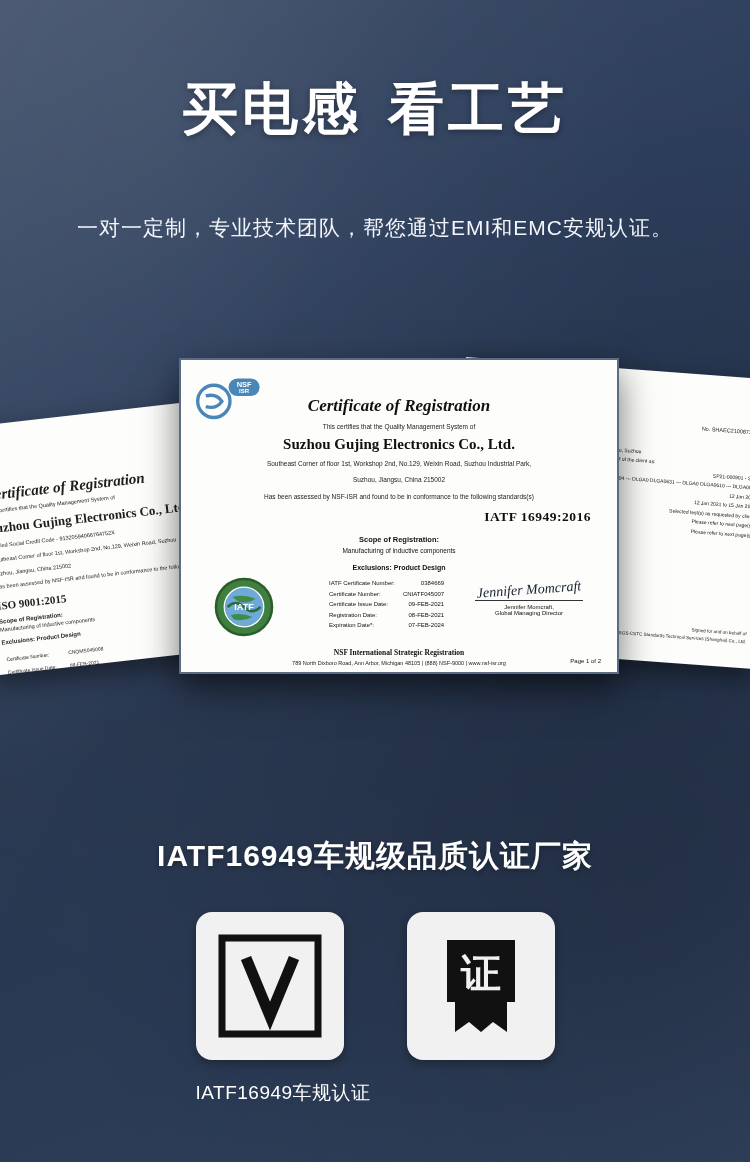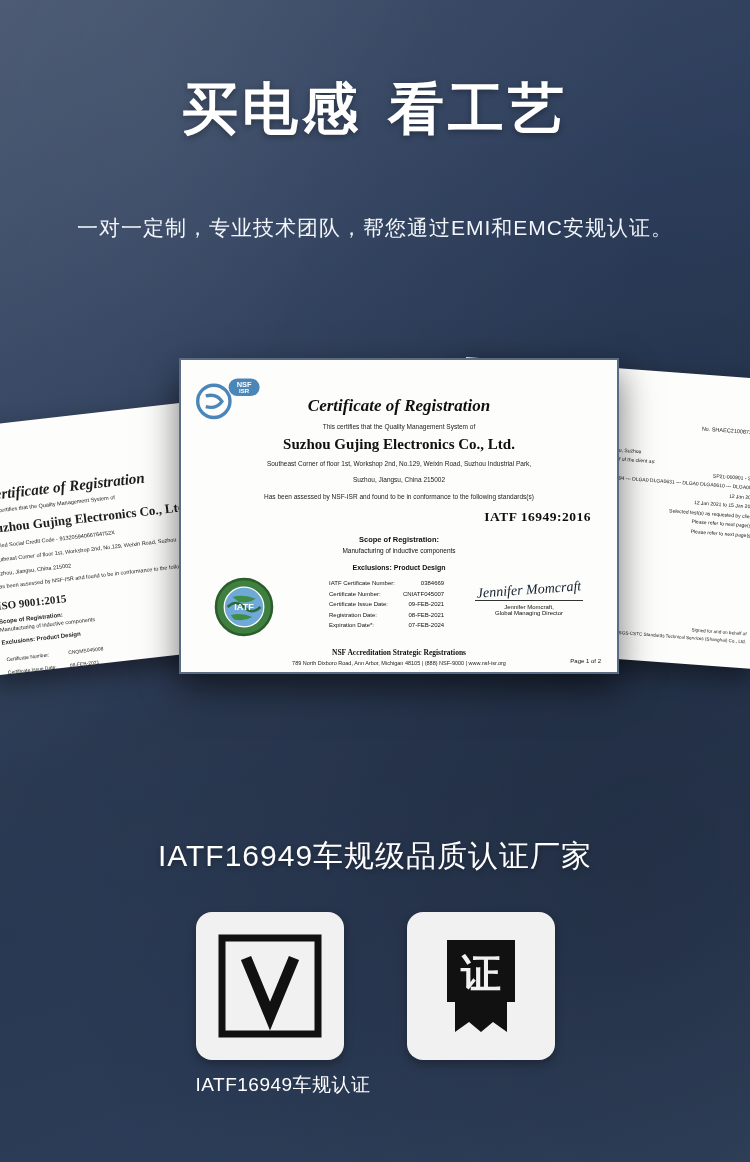--- a/index.html
+++ b/index.html
@@ -302,21 +302,21 @@
 
   
   .band-title {
     position: absolute;
     top: 836px;
     left: 0;
     width: 750px;
     text-align: center;
     color: #ffffff;
     font-size: 30px;
-    font-weight: normal;
+    font-weight: bold;
     letter-spacing: 1px;
     text-shadow: 0 2px 5px rgba(0,0,0,0.35);
   }
   .badges {
     position: absolute;
     top: 912px;
     left: 0;
     width: 750px;
     display: flex;
     justify-content: center;
@@ -327,21 +327,21 @@
     width: 148px;
     height: 148px;
     background: #f1f1f1;
     border-radius: 16px;
     display: flex;
     align-items: center;
     justify-content: center;
     box-shadow: 0 4px 10px rgba(0,0,0,0.3);
   }
   .badge-label {
-    margin-top: 12px;
+    margin-top: 20px;
     color: #ffffff;
     font-size: 19px;
     letter-spacing: 0.5px;
     white-space: nowrap;
   }
 </style>
 </head>
 <body>
 
 <div class="page">
@@ -500,21 +500,21 @@
           </table>
       </div>
 
       <div class="c-sig">
         <div class="sig-script">Jennifer Momcraft</div>
         <div class="sig-rule"></div>
         <div class="sig-name">Jennifer Momcraft,</div>
         <div class="sig-role">Global Managing Director</div>
       </div>
 
-      <div class="c-foot">NSF Accreditation Strategic Registrations</div>
+      <div class="c-foot">NSF International Strategic Registration</div>
       <div class="c-foot2">789 North Dixboro Road, Ann Arbor, Michigan 48105 | (888) NSF-9000 | www.nsf-isr.org</div>
       <div class="c-fineprint">Authorized Registration and /or Accreditation Marks. This certificate is property of NSF-ISR and must be returned upon request. *Company is audited for conformance at regular intervals. To verify validity contact NSF-ISR or visit our web site at www.nsf-isr.org</div>
       <div class="c-page">Page 1 of 2</div>
     </div>
 
   </div>
 
   <div class="band-title">IATF16949车规级品质认证厂家</div>
 
   <div class="badges">

